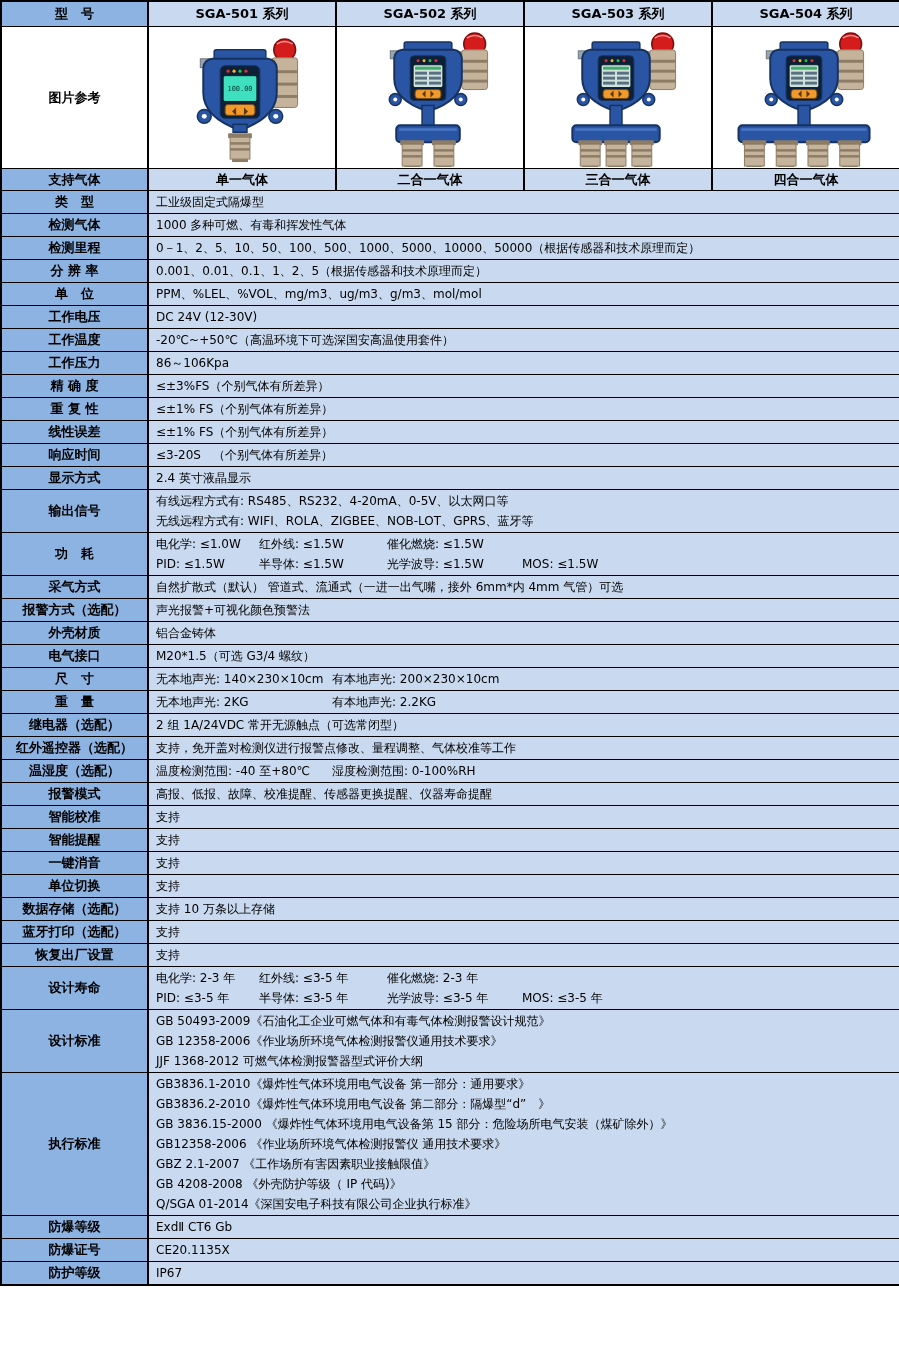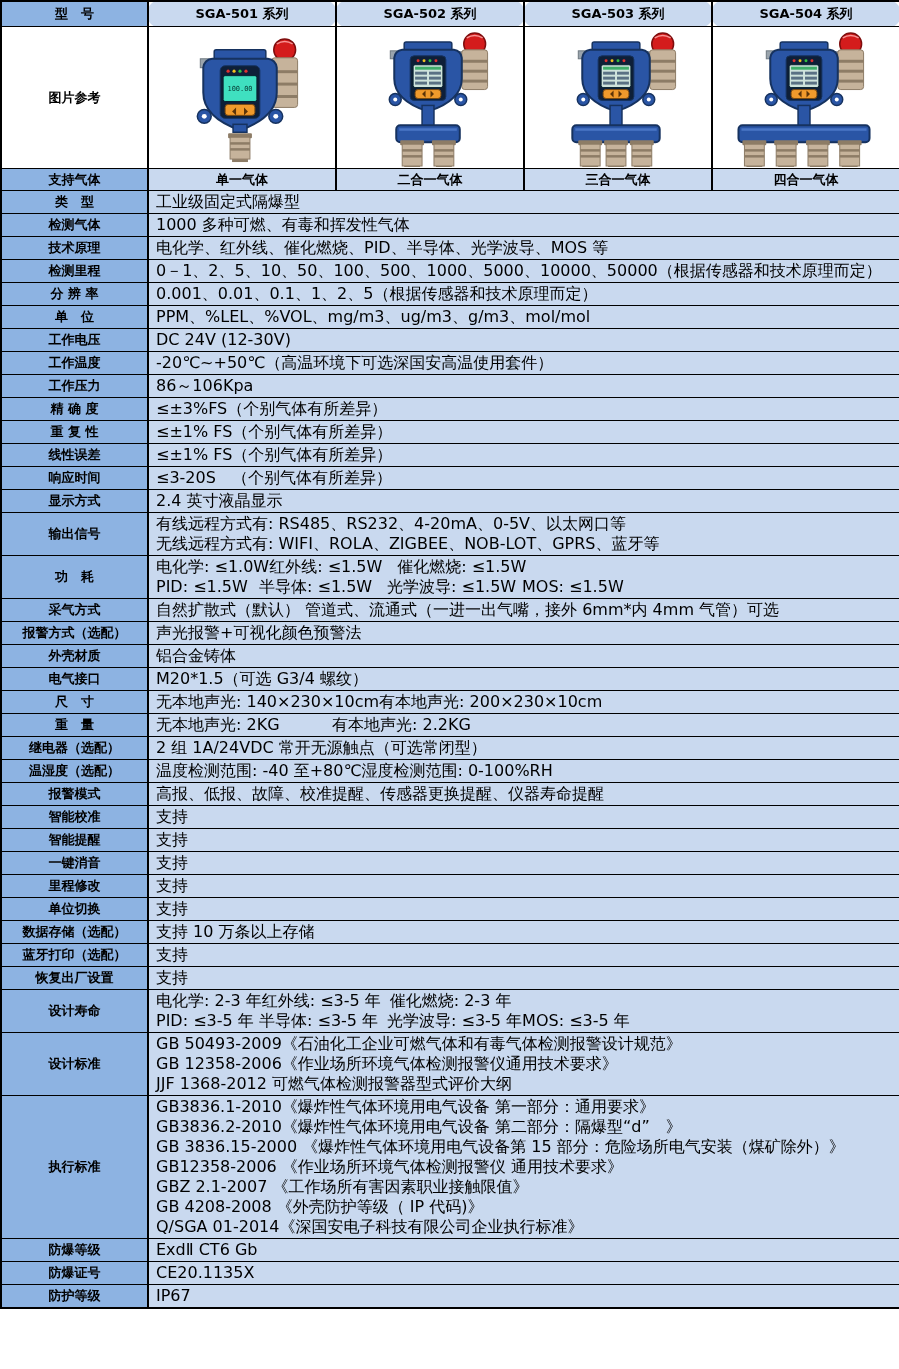--- a/index.html
+++ b/index.html
@@ -28,37 +28,36 @@
     font-weight:bold;
     font-size:13px;
     text-align:center;
     white-space:pre;
   }
   .model-cell{
     background:var(--cell-bg,#c9d9ef);
     font-weight:bold;
     font-size:13px;
     text-align:center;
-    border-radius:10px;
   }
   .header-row td{height:24px;}
   .image-row td{height:141px;background:var(--image-bg,#fff);}
   .image-cell{background:var(--image-bg,#fff);text-align:center;}
   .imgbox{width:184px;height:139px;margin:0 auto;}
   .gas-row td{height:21px;}
   .gas-cell{
     background:var(--cell-bg,#c9d9ef);
     font-weight:bold;
     font-size:13px;
     text-align:center;
     margin-top:20px;
   }
   .value-cell{
     background:var(--cell-bg,#c9d9ef);
-    font-size:16px;
+    font-size:12px;
     padding:1px 20px 1px 7px;
   }
   tr.single td{height:20px;}
   .line{line-height:20px;white-space:nowrap;}
   .seg{display:inline-block;}
 </style>
 </head>
 <body>
 
 <table class="spec">
@@ -313,26 +312,20 @@
           <div class="line">工业级固定式隔爆型</div>
         </td>
       </tr>
       <tr class="single">
         <td class="label-cell">检测气体</td>
         <td class="value-cell" colspan="4">
           <div class="line">1000 多种可燃、有毒和挥发性气体</div>
         </td>
       </tr>
       <tr class="single">
-        <td class="label-cell">技术原理</td>
-        <td class="value-cell" colspan="4">
-          <div class="line">电化学、红外线、催化燃烧、PID、半导体、光学波导、MOS 等</div>
-        </td>
-      </tr>
-      <tr class="single">
         <td class="label-cell">检测里程</td>
         <td class="value-cell" colspan="4">
           <div class="line">0－1、2、5、10、50、100、500、1000、5000、10000、50000（根据传感器和技术原理而定）</div>
         </td>
       </tr>
       <tr class="single">
         <td class="label-cell">分 辨 率</td>
         <td class="value-cell" colspan="4">
           <div class="line">0.001、0.01、0.1、1、2、5（根据传感器和技术原理而定）</div>
         </td>
@@ -440,20 +433,26 @@
         <td class="value-cell" colspan="4">
           <div class="line"><span class="seg" style="min-width: 176px;">无本地声光: 2KG</span><span class="seg">有本地声光: 2.2KG</span></div>
         </td>
       </tr>
       <tr class="single">
         <td class="label-cell">继电器（选配）</td>
         <td class="value-cell" colspan="4">
           <div class="line">2 组 1A/24VDC 常开无源触点（可选常闭型）</div>
         </td>
       </tr>
+      <tr class="single">
+        <td class="label-cell">红外遥控器（选配）</td>
+        <td class="value-cell" colspan="4">
+          <div class="line">支持，免开盖对检测仪进行报警点修改、量程调整、气体校准等工作</div>
+        </td>
+      </tr>
       <tr>
         <td class="label-cell">温湿度（选配）</td>
         <td class="value-cell" colspan="4">
           <div class="line"><span class="seg" style="min-width: 176px;">温度检测范围: -40 至+80℃</span><span class="seg">湿度检测范围: 0-100%RH</span></div>
         </td>
       </tr>
       <tr class="single">
         <td class="label-cell">报警模式</td>
         <td class="value-cell" colspan="4">
           <div class="line">高报、低报、故障、校准提醒、传感器更换提醒、仪器寿命提醒</div>
@@ -466,26 +465,20 @@
         </td>
       </tr>
       <tr class="single">
         <td class="label-cell">智能提醒</td>
         <td class="value-cell" colspan="4">
           <div class="line">支持</div>
         </td>
       </tr>
       <tr class="single">
         <td class="label-cell">一键消音</td>
-        <td class="value-cell" colspan="4">
-          <div class="line">支持</div>
-        </td>
-      </tr>
-      <tr class="single">
-        <td class="label-cell">里程修改</td>
         <td class="value-cell" colspan="4">
           <div class="line">支持</div>
         </td>
       </tr>
       <tr class="single">
         <td class="label-cell">单位切换</td>
         <td class="value-cell" colspan="4">
           <div class="line">支持</div>
         </td>
       </tr>

